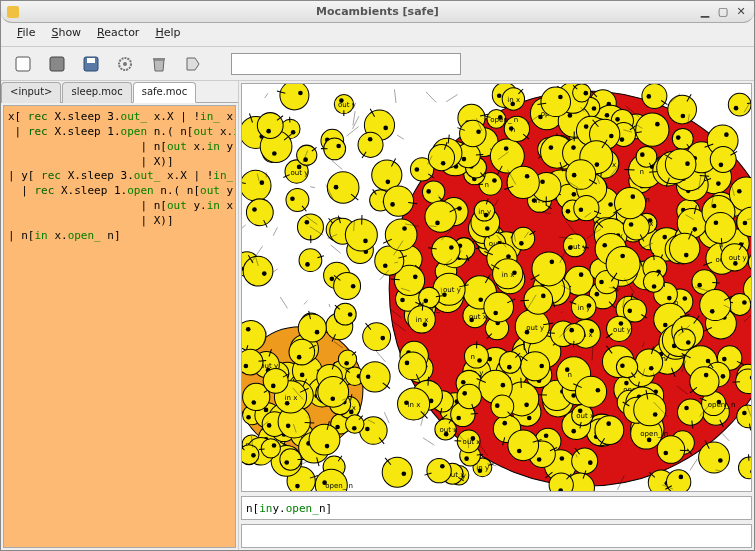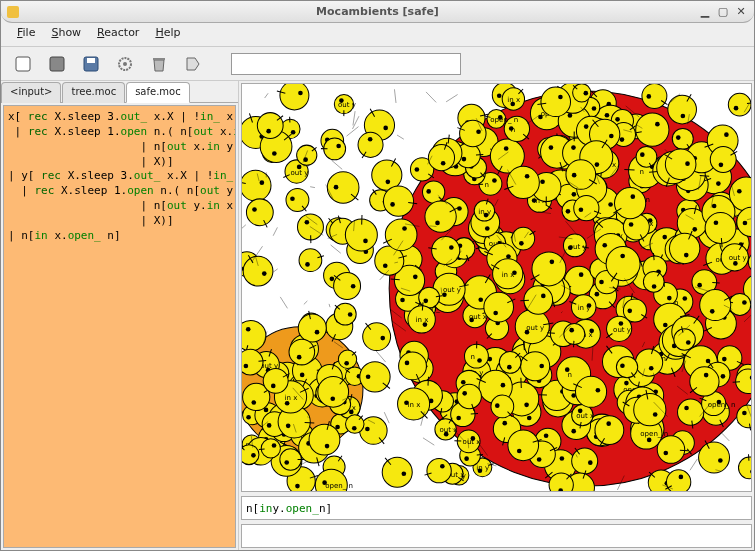--- a/index.html
+++ b/index.html
@@ -88,21 +88,21 @@
         </svg>
     </div>
     <input class="toolbar-input" value="" style="">
   </div>
 
   <div class="body">
 
     <div class="left">
       <div class="tabs">
         <div class="tab">&lt;input&gt;</div>
-        <div class="tab">tree.moc</div>
+        <div class="tab">sleep.moc</div>
         <div class="tab active">safe.moc</div>
       </div>
       <div class="code" id="code"><div><span>x[</span><span class="kw"> rec </span><span>X.sleep 3.</span><span class="kw2">out_</span><span> x.X | !</span><span class="kw2">in_</span><span> x</span></div><div><span> | </span><span class="kw">rec </span><span>X.sleep 1.</span><span class="kw2">open</span><span> n.( n[</span><span class="kw2">out </span><span>x.</span><span class="kw2">in </span></div><div><span>                    | n[</span><span class="kw2">out </span><span>x.</span><span class="kw2">in </span><span>y.</span><span class="kw2">open_</span></div><div><span>                    | X)]</span></div><div><span>| y[</span><span class="kw"> rec </span><span>X.sleep 3.</span><span class="kw2">out_</span><span> x.X | !</span><span class="kw2">in_</span><span> y</span></div><div><span>  | </span><span class="kw">rec </span><span>X.sleep 1.</span><span class="kw2">open</span><span> n.( n[</span><span class="kw2">out </span><span>y.</span><span class="kw2">in </span></div><div><span>                    | n[</span><span class="kw2">out </span><span>y.</span><span class="kw2">in </span><span>x.</span><span class="kw2">open_</span></div><div><span>                    | X)]</span></div><div><span>| n[</span><span class="kw2">in </span><span>x.</span><span class="kw2">open_</span><span> n]</span></div></div>
     </div>
 
     <div class="right">
       <div class="canvas-wrap">
         <svg id="viz" width="100%" height="100%" viewBox="0 0 505 398">
             <circle cx="342" cy="200" r="196" fill="#d81212" stroke="#000" stroke-width="1"></circle>
             <circle cx="58" cy="300" r="62" fill="#ee9a1c" stroke="#000" stroke-width="1"></circle>

